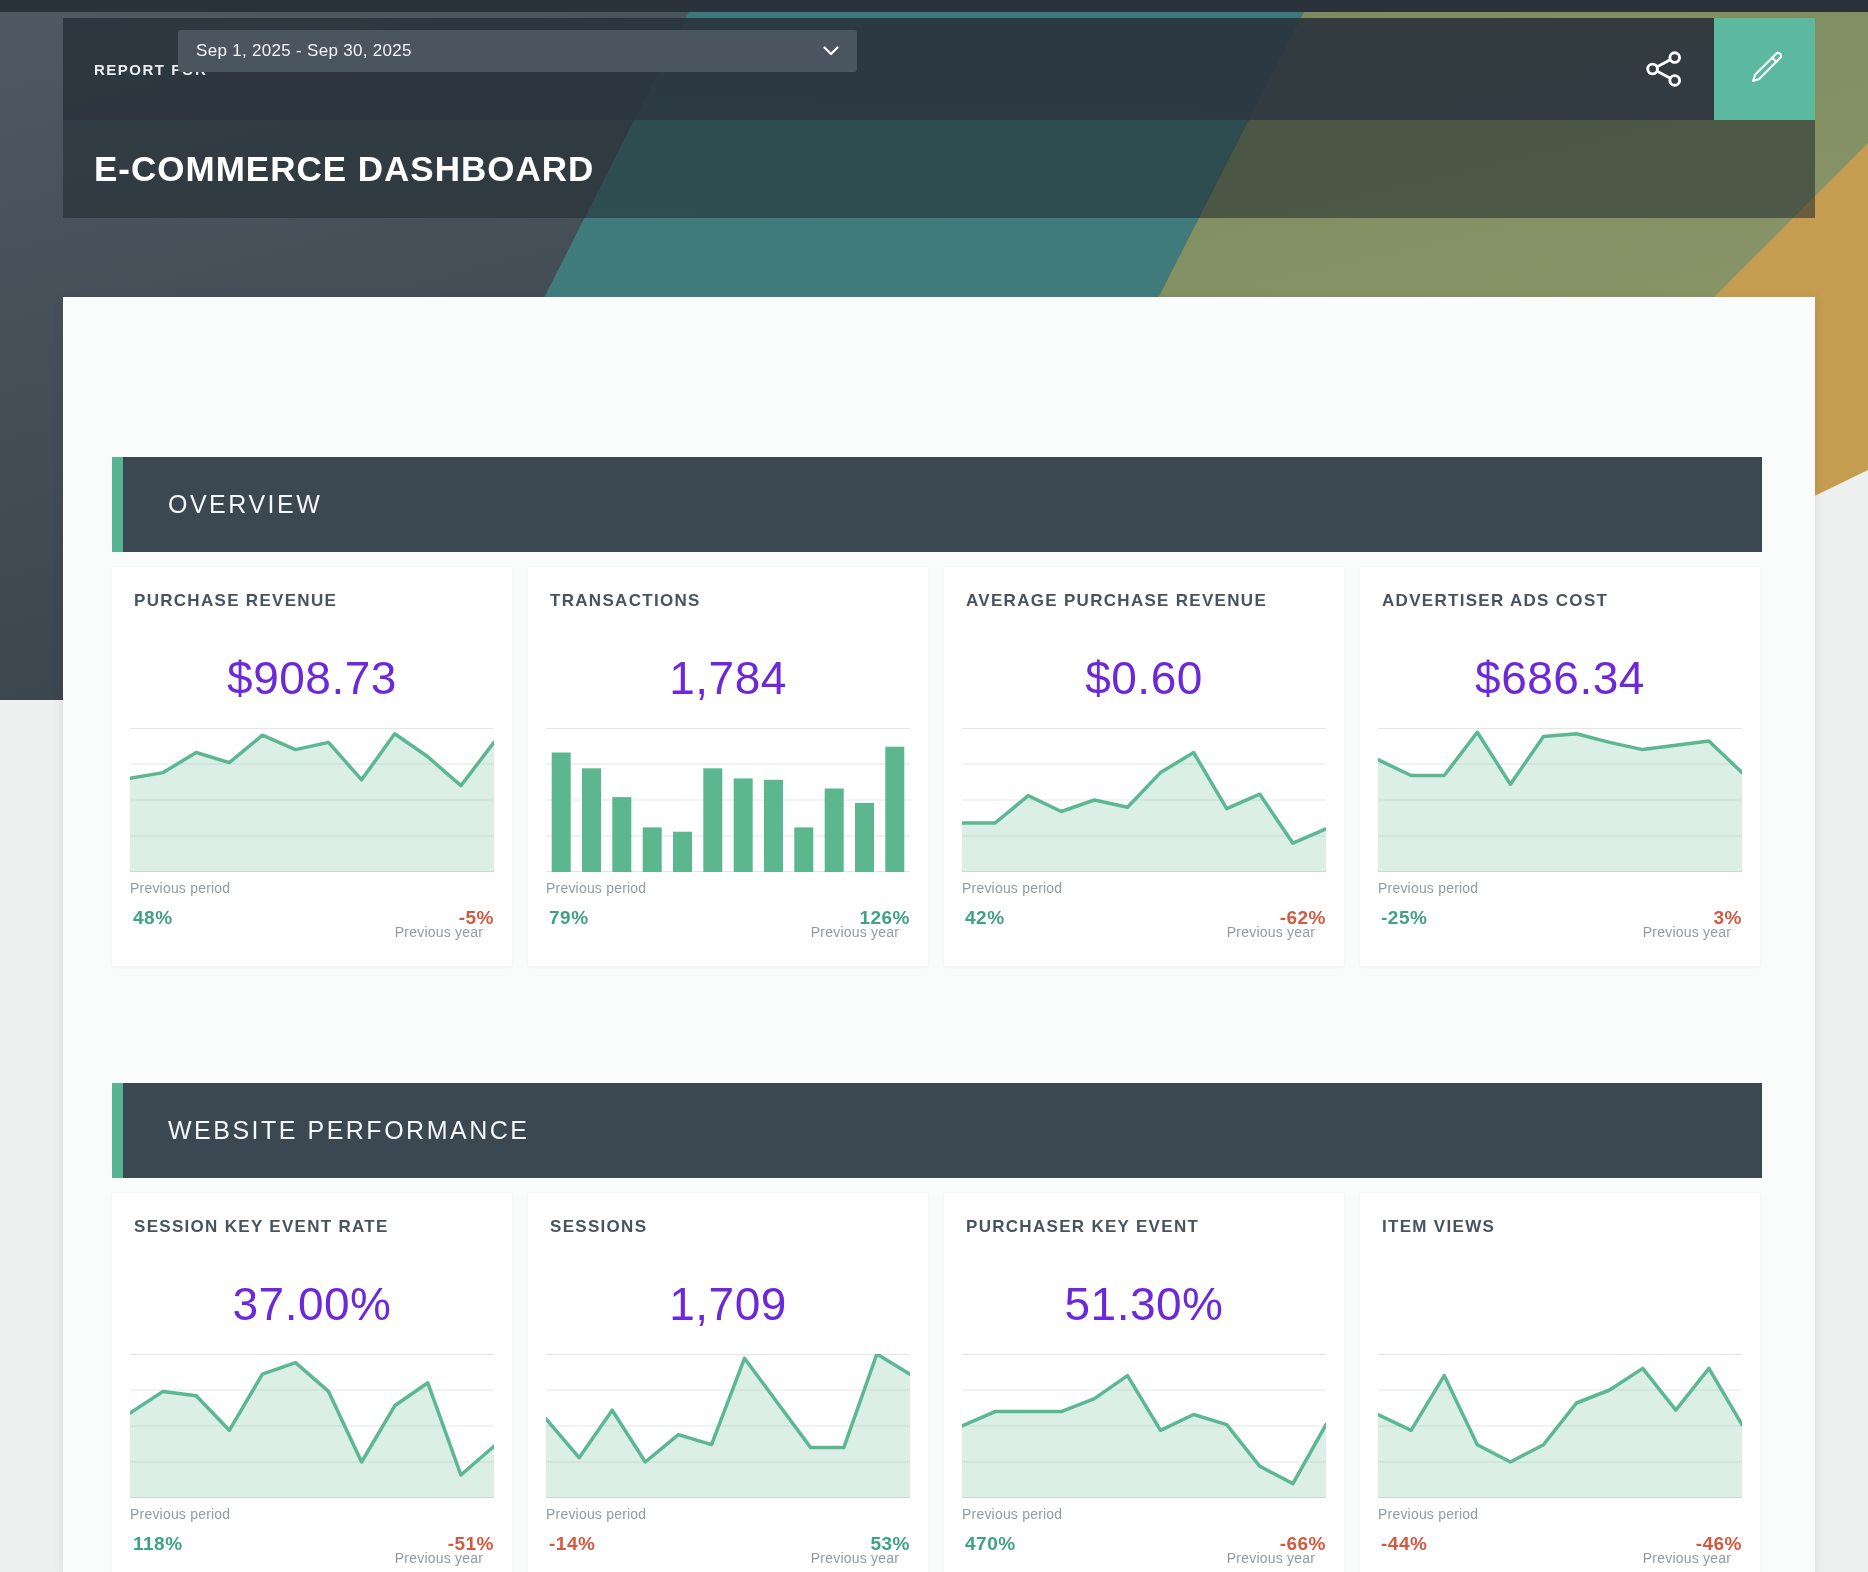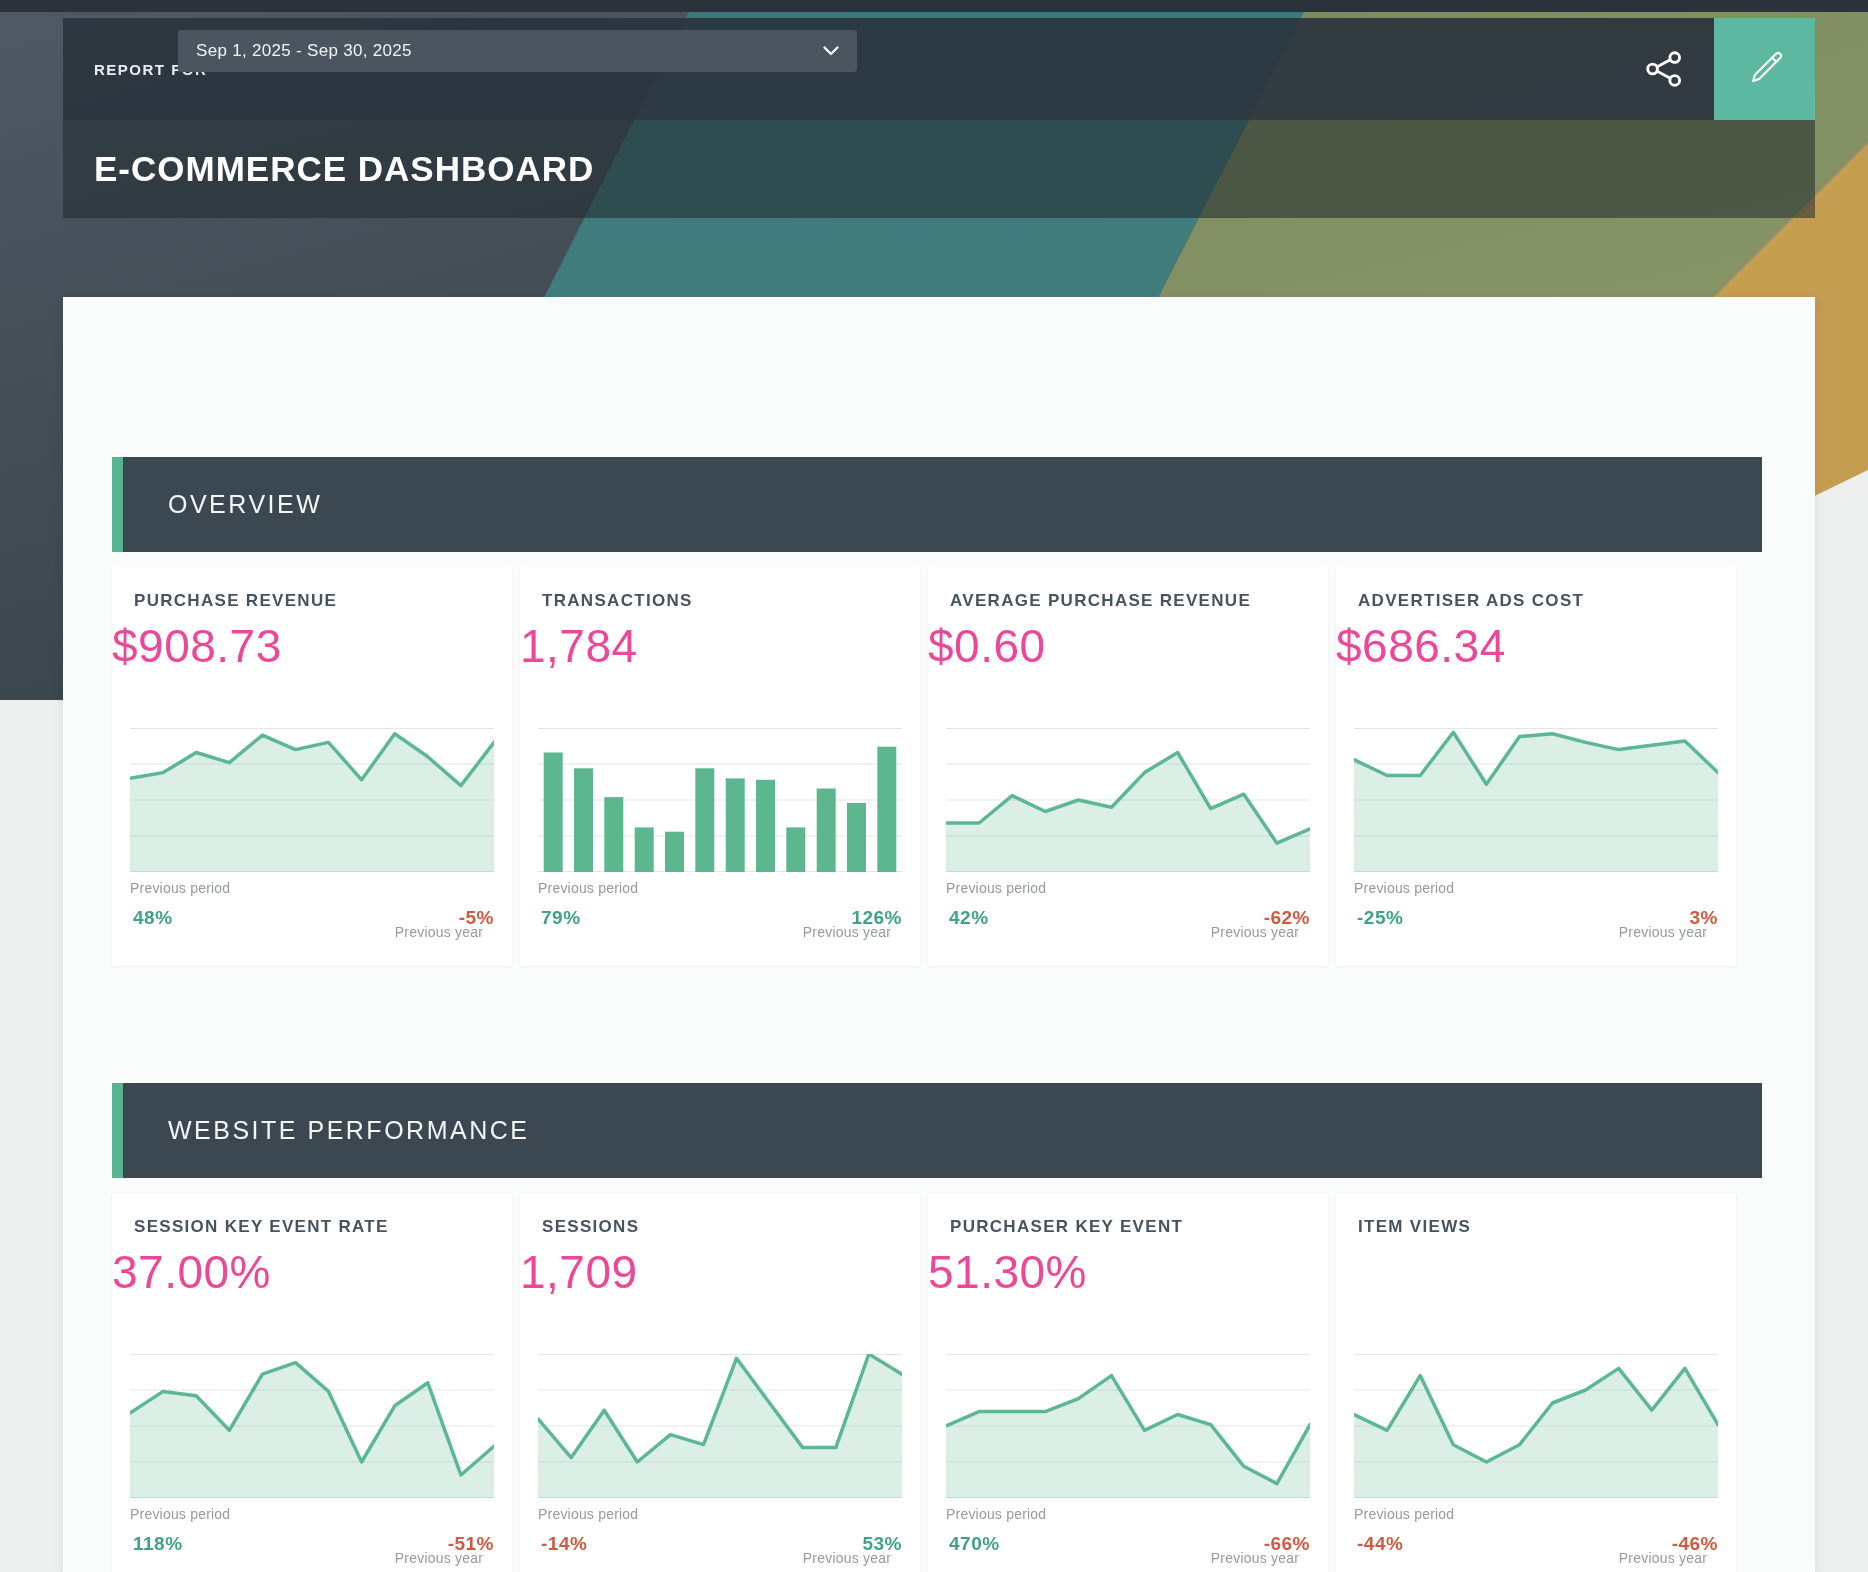--- a/index.html
+++ b/index.html
@@ -63,33 +63,33 @@
     position:relative; width:1650px; height:95px; background:#3b4851;
     display:flex; align-items:center;
   }
   .section-accent {
     position:absolute; left:0; top:0; width:11px; height:95px; background:#57b493;
   }
   .section-title {
     margin-left:56px; color:#f4f6f7; font-size:25px; font-weight:400;
     letter-spacing:2.5px;
   }
-  .card-row { display:flex; gap:8px; margin-top:15px; }
+  .card-row { display:flex; gap:16px; margin-top:15px; }
   .card {
     position:relative; width:400px; height:399px; background:#ffffff;
     box-shadow:0 1px 3px rgba(60,70,80,0.07);
   }
   .card-title {
     position:absolute; left:22px; top:24px; right:22px;
     color:#46545f; font-size:17px; font-weight:600; letter-spacing:1.3px;
     white-space:nowrap; overflow:hidden;
   }
   .card-value {
-    position:absolute; left:0; right:0; top:52px; text-align:left;
-    color:#ec4899; font-size:46px; font-weight:400; letter-spacing:0.5px;
+    position:absolute; left:0; right:0; top:84px; text-align:center;
+    color:#6d28d9; font-size:46px; font-weight:400; letter-spacing:0.5px;
   }
   .spark { position:absolute; left:18px; top:161px; width:364px; height:144px; display:block; }
   .foot-label {
     position:absolute; top:313px; color:#929aa1; font-size:14px; letter-spacing:0.2px;
   }
   .foot-label.left { left:18px; }
   .foot-label.right { right:29px; text-align:right;margin-top:44px; }
   .foot-val {
     position:absolute; top:340px; font-size:19px; font-weight:700; letter-spacing:0.5px;
   }

